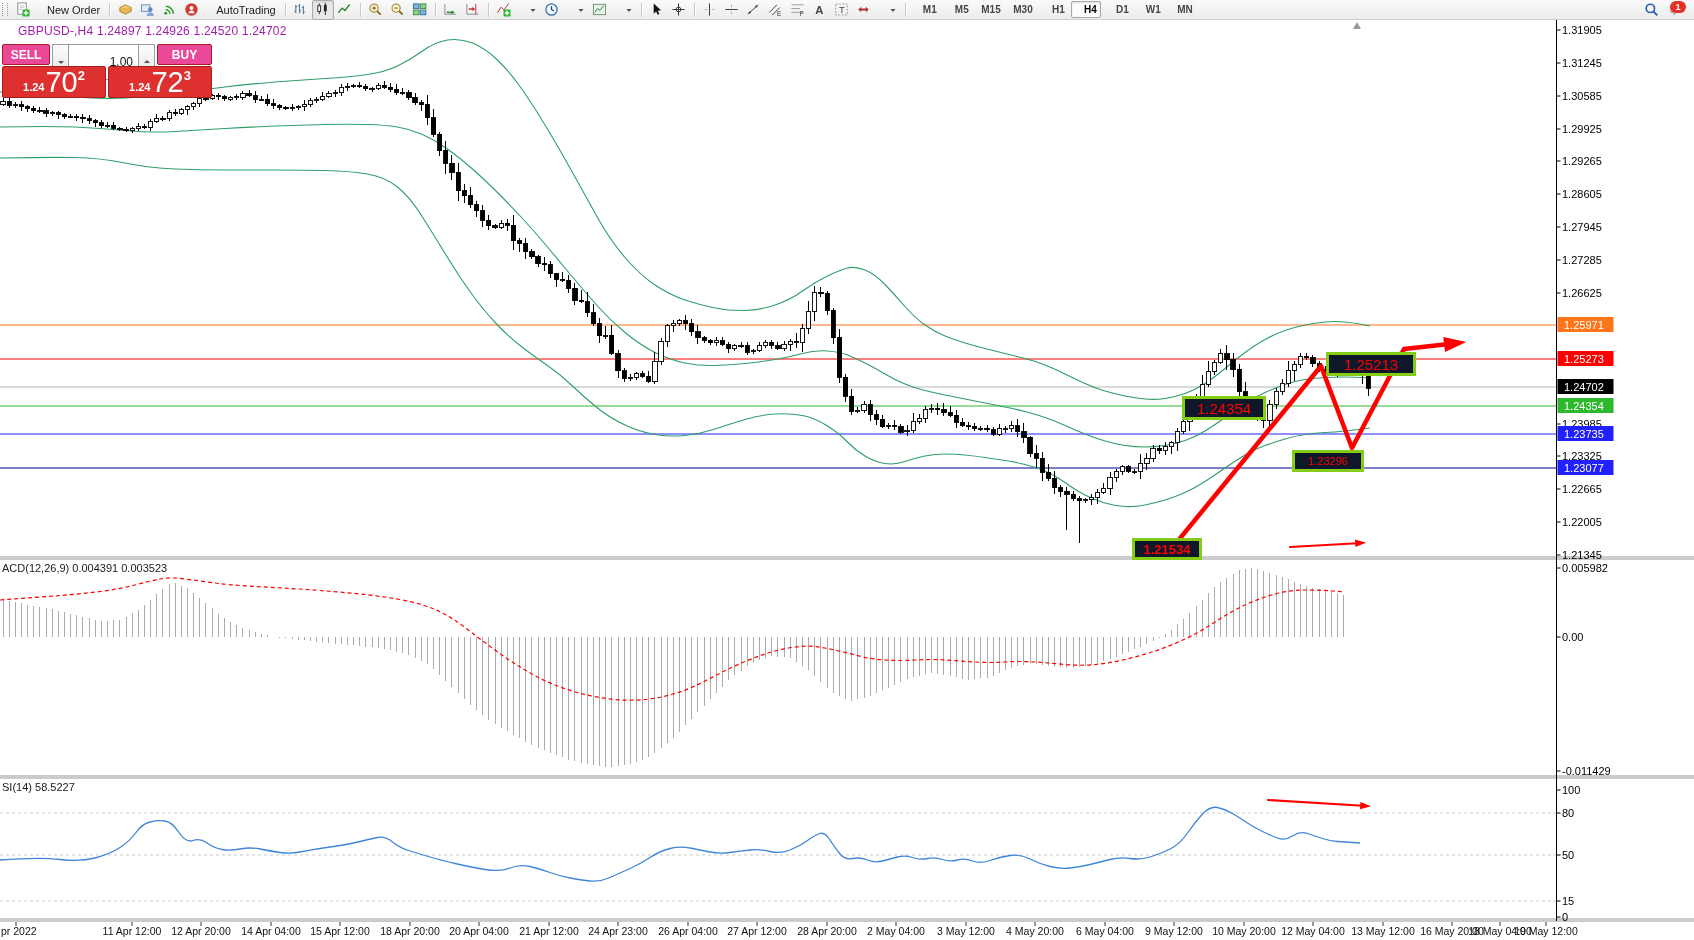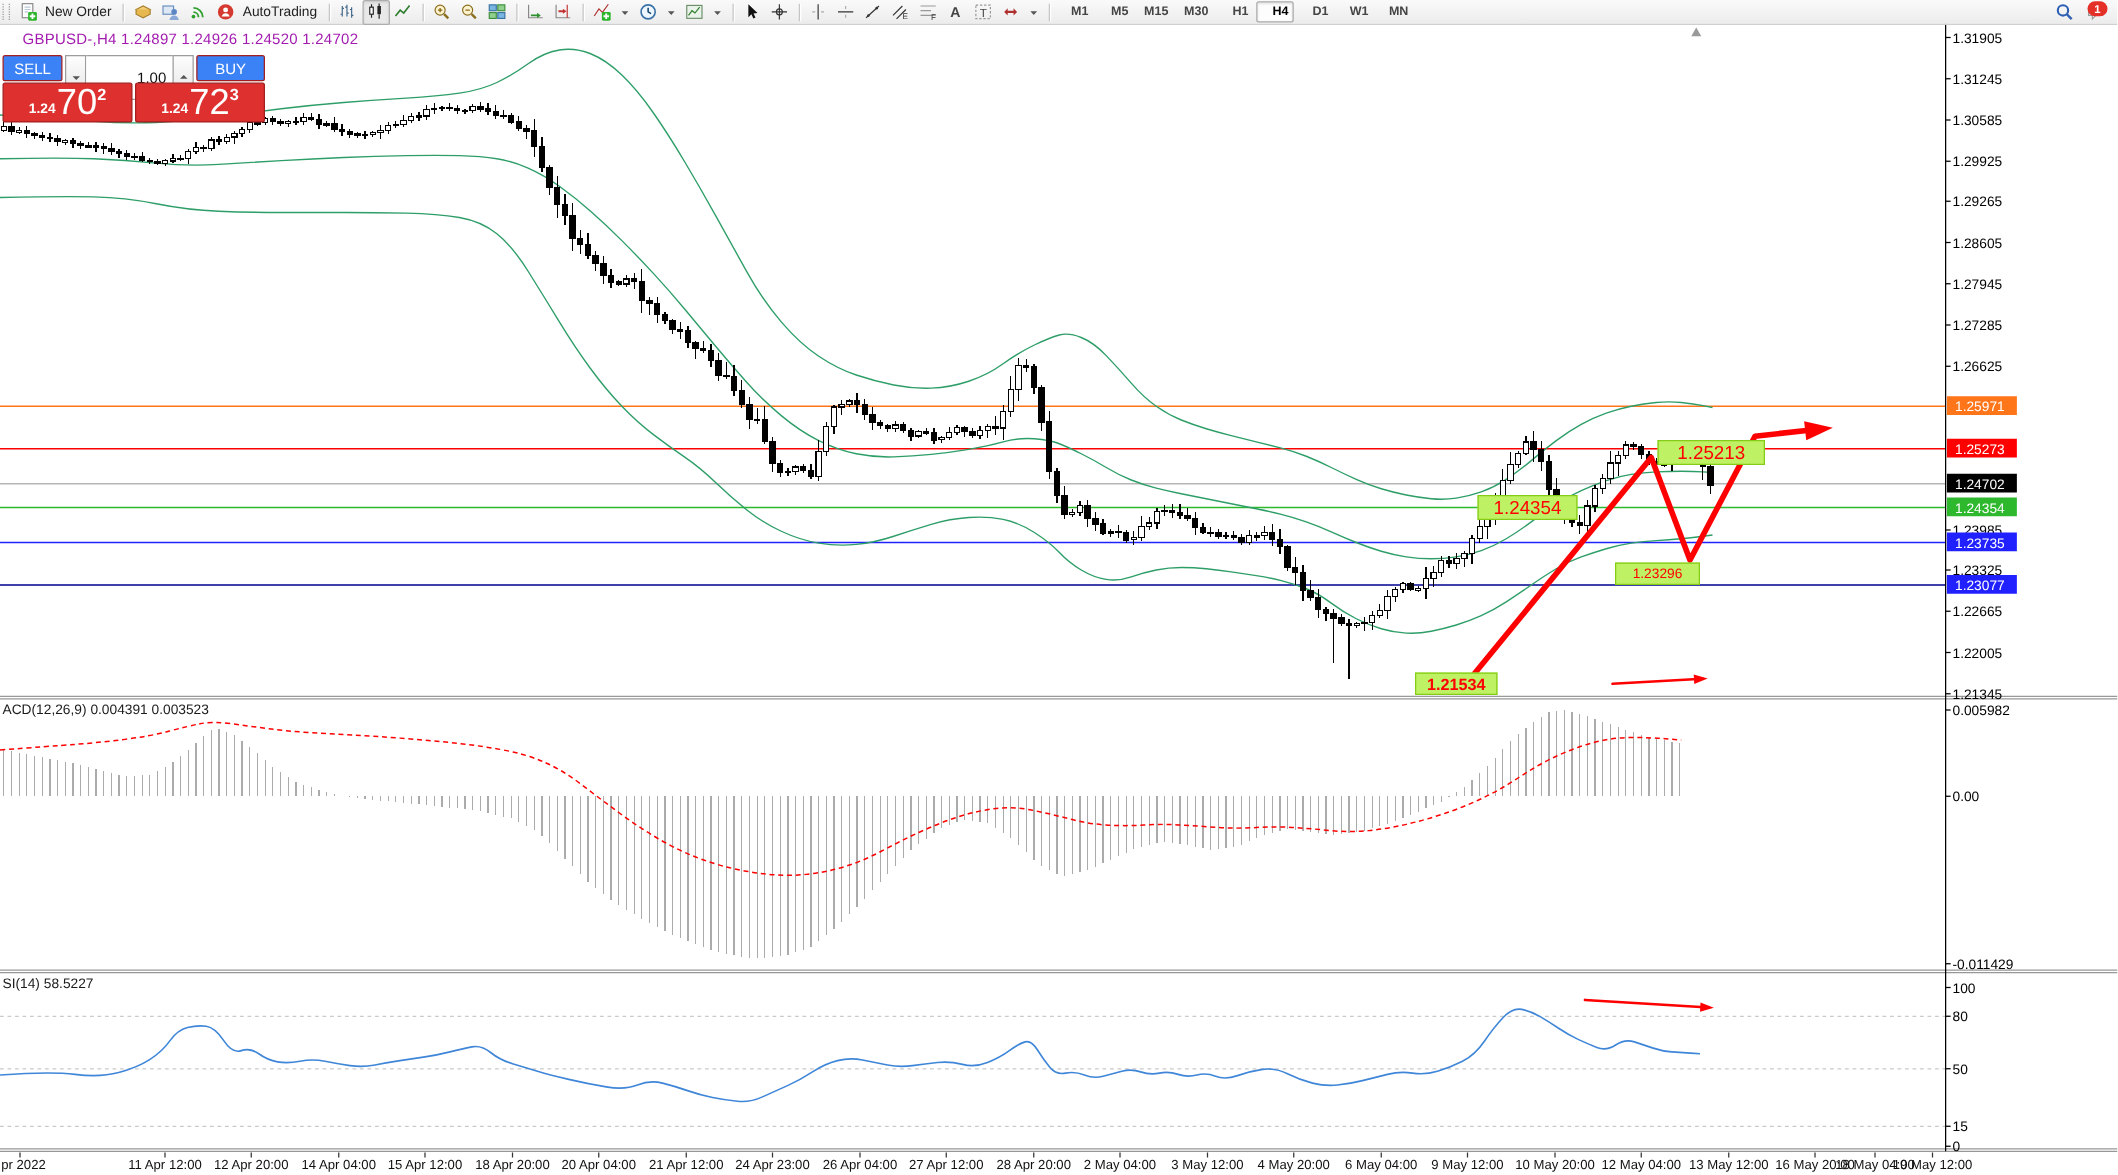--- a/index.html
+++ b/index.html
@@ -3,47 +3,47 @@
 <meta charset="utf-8">
 <style>
   html,body{margin:0;padding:0;width:1694px;height:940px;overflow:hidden;background:#fff;
     font-family:"Liberation Sans",sans-serif;position:relative}
   
   .toolbar{position:absolute;top:0;left:0;right:0;height:19px;display:flex;align-items:center;
     background:linear-gradient(#fafafa,#ececec);border-bottom:1px solid #cfcfcf;font-size:11px;
     color:#222;z-index:10;white-space:nowrap}
   .tb-handle{width:4px;height:13px;margin:0 3px 0 2px;border-left:1px dotted #9a9a9a;border-right:1px dotted #9a9a9a}
   .tb-sep{width:1px;height:14px;background:#c6c6c6;box-shadow:1px 0 0 #fff;margin:0 4px}
-  .tb-btn{display:inline-flex;align-items:center;gap:6px;padding:1px 2px;border:1px solid transparent;border-radius:2px;height:16px}
+  .tb-btn{display:inline-flex;align-items:center;gap:17px;padding:1px 2px;border:1px solid transparent;border-radius:2px;height:16px}
   .tb-btn.active{background:#e8e8e8;border-color:#adadad;box-shadow:inset 0 1px 2px #d0d0d0}
   .tb-icon{width:16px;height:16px;display:inline-flex;align-items:center;justify-content:center}
   .tb-icon svg{width:15px;height:15px}
   .tb-caret{width:9px;height:16px;display:inline-flex;align-items:center;justify-content:center}
   .tb-caret svg{width:8px;height:8px}
   .tb-label{padding-right:2px}
   .tf-group{display:flex;align-items:center}
   .tf-btn{min-width:22px;text-align:right;font-size:10px;font-weight:700;color:#454545;
     padding:2px 3px;margin:0 1px;border:1px solid transparent;border-radius:2px}
   .tf-btn.active{background:#fdfdfd;border-color:#a8a8a8;box-shadow:inset 0 1px 2px #ddd;color:#000}
   .tb-spacer{flex:1}
   .tb-right{display:flex;align-items:center;gap:9px;margin-right:10px}
   .chat-wrap{position:relative}
   .chat-badge{position:absolute;top:-4px;right:-6px;min-width:12px;height:12px;border-radius:7px;
     background:#e53028;color:#fff;font-size:9px;font-weight:700;display:flex;align-items:center;
     justify-content:center;padding:0 2px}
   
   #chart-svg{position:absolute;left:0;top:0;z-index:1}
   .chart-title{position:absolute;left:18px;top:24px;font-size:12px;color:#a21caf;z-index:4;letter-spacing:.2px}
   .ind-label{position:absolute;left:2px;font-size:11px;color:#1b1b1b;z-index:4}
-  .ann-box{position:absolute;border:1px solid #84cc16;background:#bef264;color:#f00;display:flex;
+  .ann-box{position:absolute;border:3px solid #84cc16;background:#0f172a;color:#f00;display:flex;
     align-items:center;justify-content:center;z-index:4;line-height:1}
   
   .trade-panel{position:absolute;left:2px;top:44px;width:210px;z-index:5;font-family:"Liberation Sans",sans-serif}
   .tp-row1{display:flex;height:21px;gap:2px}
-  .tp-sell,.tp-buy{background:#3b82f6;border:1px solid #a31f1f;color:#fff;font-size:12px;font-weight:400;
+  .tp-sell,.tp-buy{background:#ec4899;border:1px solid #a31f1f;color:#fff;font-size:12px;font-weight:700;
     display:flex;align-items:center;justify-content:center;border-radius:2px}
   .tp-sell{width:46px}.tp-buy{flex:1}
   .tp-spin{display:flex;height:36px}
   .tp-arrow{width:15px;background:linear-gradient(#fdfdfd,#e4e4e4);border:1px solid #9c9c9c;color:#555;
     font-size:8px;display:flex;align-items:center;justify-content:center}
   .tp-vol{width:64px;border:1px solid #9c9c9c;border-left:none;border-right:none;text-align:right;
     font-size:12px;padding:0 5px 0 0;color:#111;font-family:"Liberation Sans",sans-serif}
   .tp-row2{display:flex;gap:2px;margin-top:1px;height:32px}
   .tp-price{flex:1;background:#df3030;border:1px solid #a31f1f;color:#fff;display:flex;align-items:flex-end;
     justify-content:center;padding:1px 2px 2px;border-radius:2px;cursor:default}

